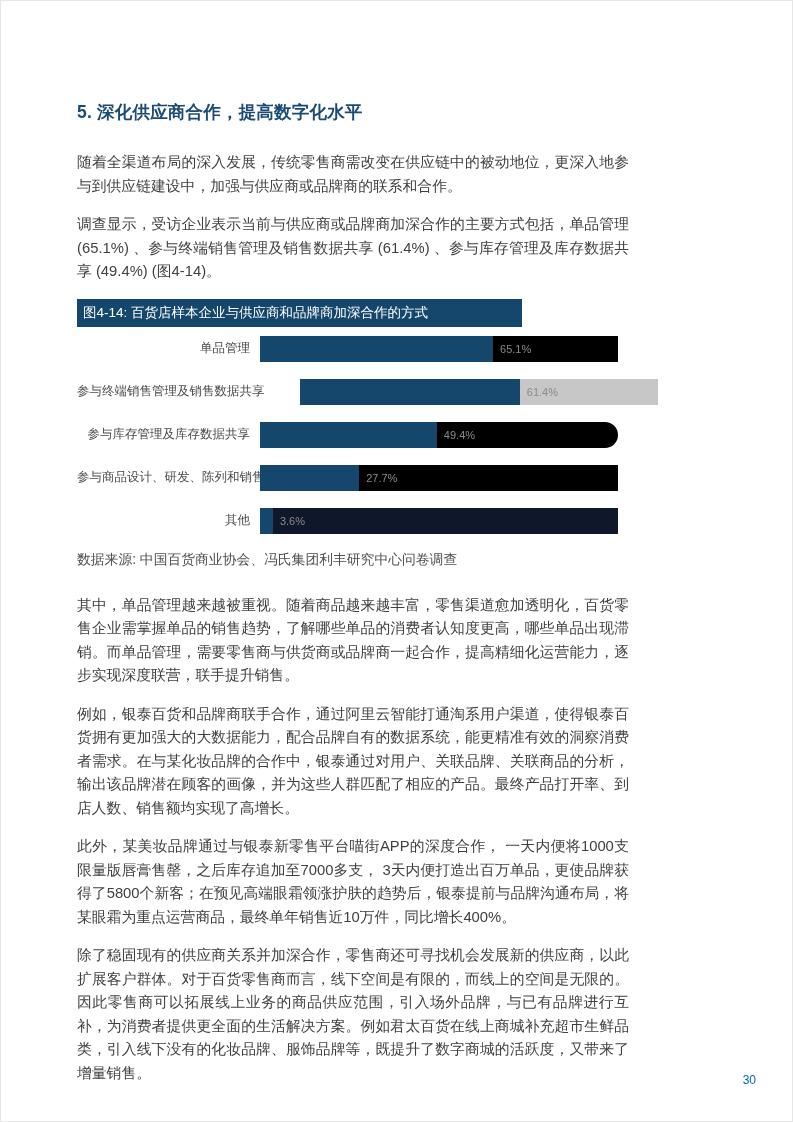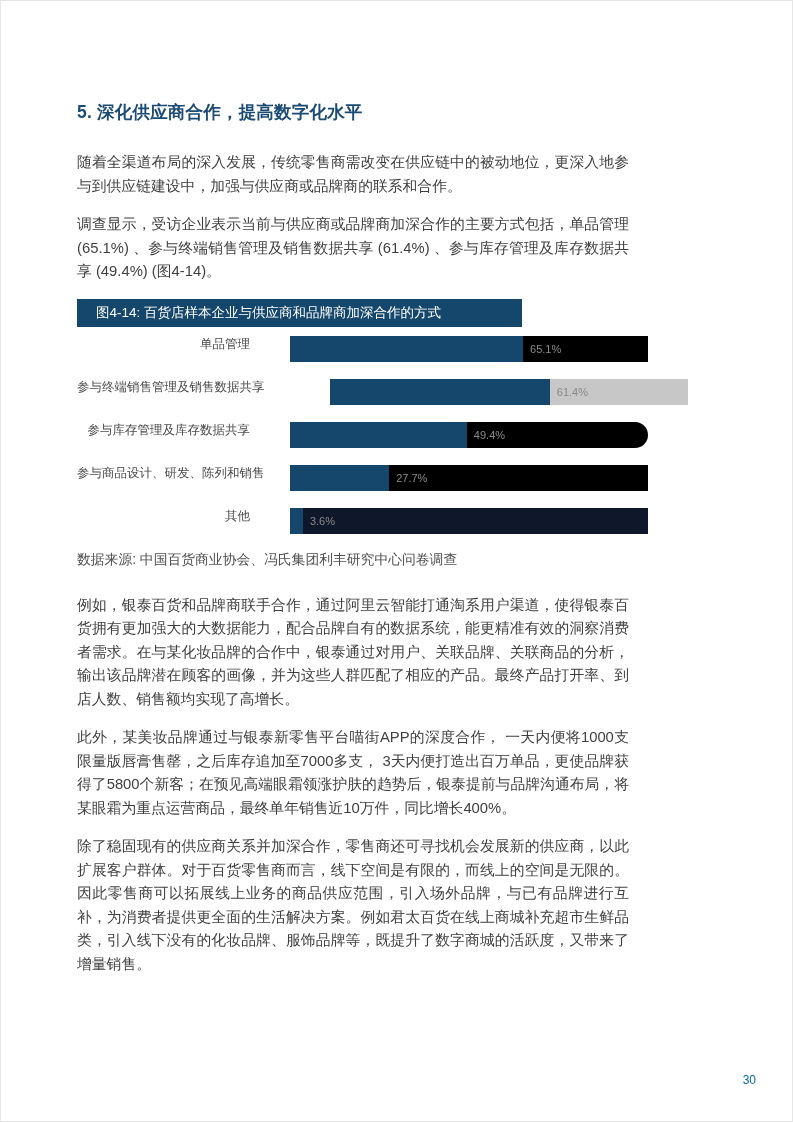--- a/index.html
+++ b/index.html
@@ -36,34 +36,33 @@
     color:var(--body);
     margin:0 0 15px 0;
     text-align:justify;
   }
   .figure-title{
     background:var(--navy);
     color:#ffffff;
     width:445px;
     height:28px;
     line-height:28px;
-    padding-left:19px;
+    padding-left:6px;
     box-sizing:border-box;
     font-size:13.5px;
     margin:10px 0 0 0;
     white-space:nowrap;
     overflow:hidden;
   }
   .chart{margin-top:9px;}
   .chart-row{
     display:flex;
-    align-items:flex-start;
+    align-items:center;
     height:26px;
     margin-bottom:17px;
-    gap:30px;
   }
   .chart-label{
     flex:none;
     width:183px;
     text-align:right;
     padding-right:10px;
     box-sizing:border-box;
     font-size:12.5px;
     color:#4A4A4A;
     white-space:nowrap;
@@ -146,19 +145,20 @@
         <div class="chart-label">其他</div>
         <div class="chart-track" style="background: #0f172a;">
           <div class="chart-fill" style="width: 3.6%; background: rgb(21, 70, 107);"></div>
           <div class="chart-pct" style="left: calc(3.6% + 7px);">3.6%</div>
         </div>
       </div>
     </div>
 
   <div class="source-line">数据来源: 中国百货商业协会、冯氏集团利丰研究中心问卷调查</div>
 
+  <p class="para">其中，单品管理越来越被重视。随着商品越来越丰富，零售渠道愈加透明化，百货零售企业需掌握单品的销售趋势，了解哪些单品的消费者认知度更高，哪些单品出现滞销。而单品管理，需要零售商与供货商或品牌商一起合作，提高精细化运营能力，逐步实现深度联营，联手提升销售。</p>
   <p class="para">例如，银泰百货和品牌商联手合作，通过阿里云智能打通淘系用户渠道，使得银泰百货拥有更加强大的大数据能力，配合品牌自有的数据系统，能更精准有效的洞察消费者需求。在与某化妆品牌的合作中，银泰通过对用户、关联品牌、关联商品的分析，输出该品牌潜在顾客的画像，并为这些人群匹配了相应的产品。最终产品打开率、到店人数、销售额均实现了高增长。</p>
   <p class="para">此外，某美妆品牌通过与银泰新零售平台喵街APP的深度合作，  一天内便将1000支限量版唇膏售罄，之后库存追加至7000多支，  3天内便打造出百万单品，更使品牌获得了5800个新客；在预见高端眼霜领涨护肤的趋势后，银泰提前与品牌沟通布局，将某眼霜为重点运营商品，最终单年销售近10万件，同比增长400%。</p>
   <p class="para">除了稳固现有的供应商关系并加深合作，零售商还可寻找机会发展新的供应商，以此扩展客户群体。对于百货零售商而言，线下空间是有限的，而线上的空间是无限的。因此零售商可以拓展线上业务的商品供应范围，引入场外品牌，与已有品牌进行互补，为消费者提供更全面的生活解决方案。例如君太百货在线上商城补充超市生鲜品类，引入线下没有的化妆品牌、服饰品牌等，既提升了数字商城的活跃度，又带来了增量销售。</p>
 
 </div>
 
 <div class="page-number">30</div>
 
 </body></html>

